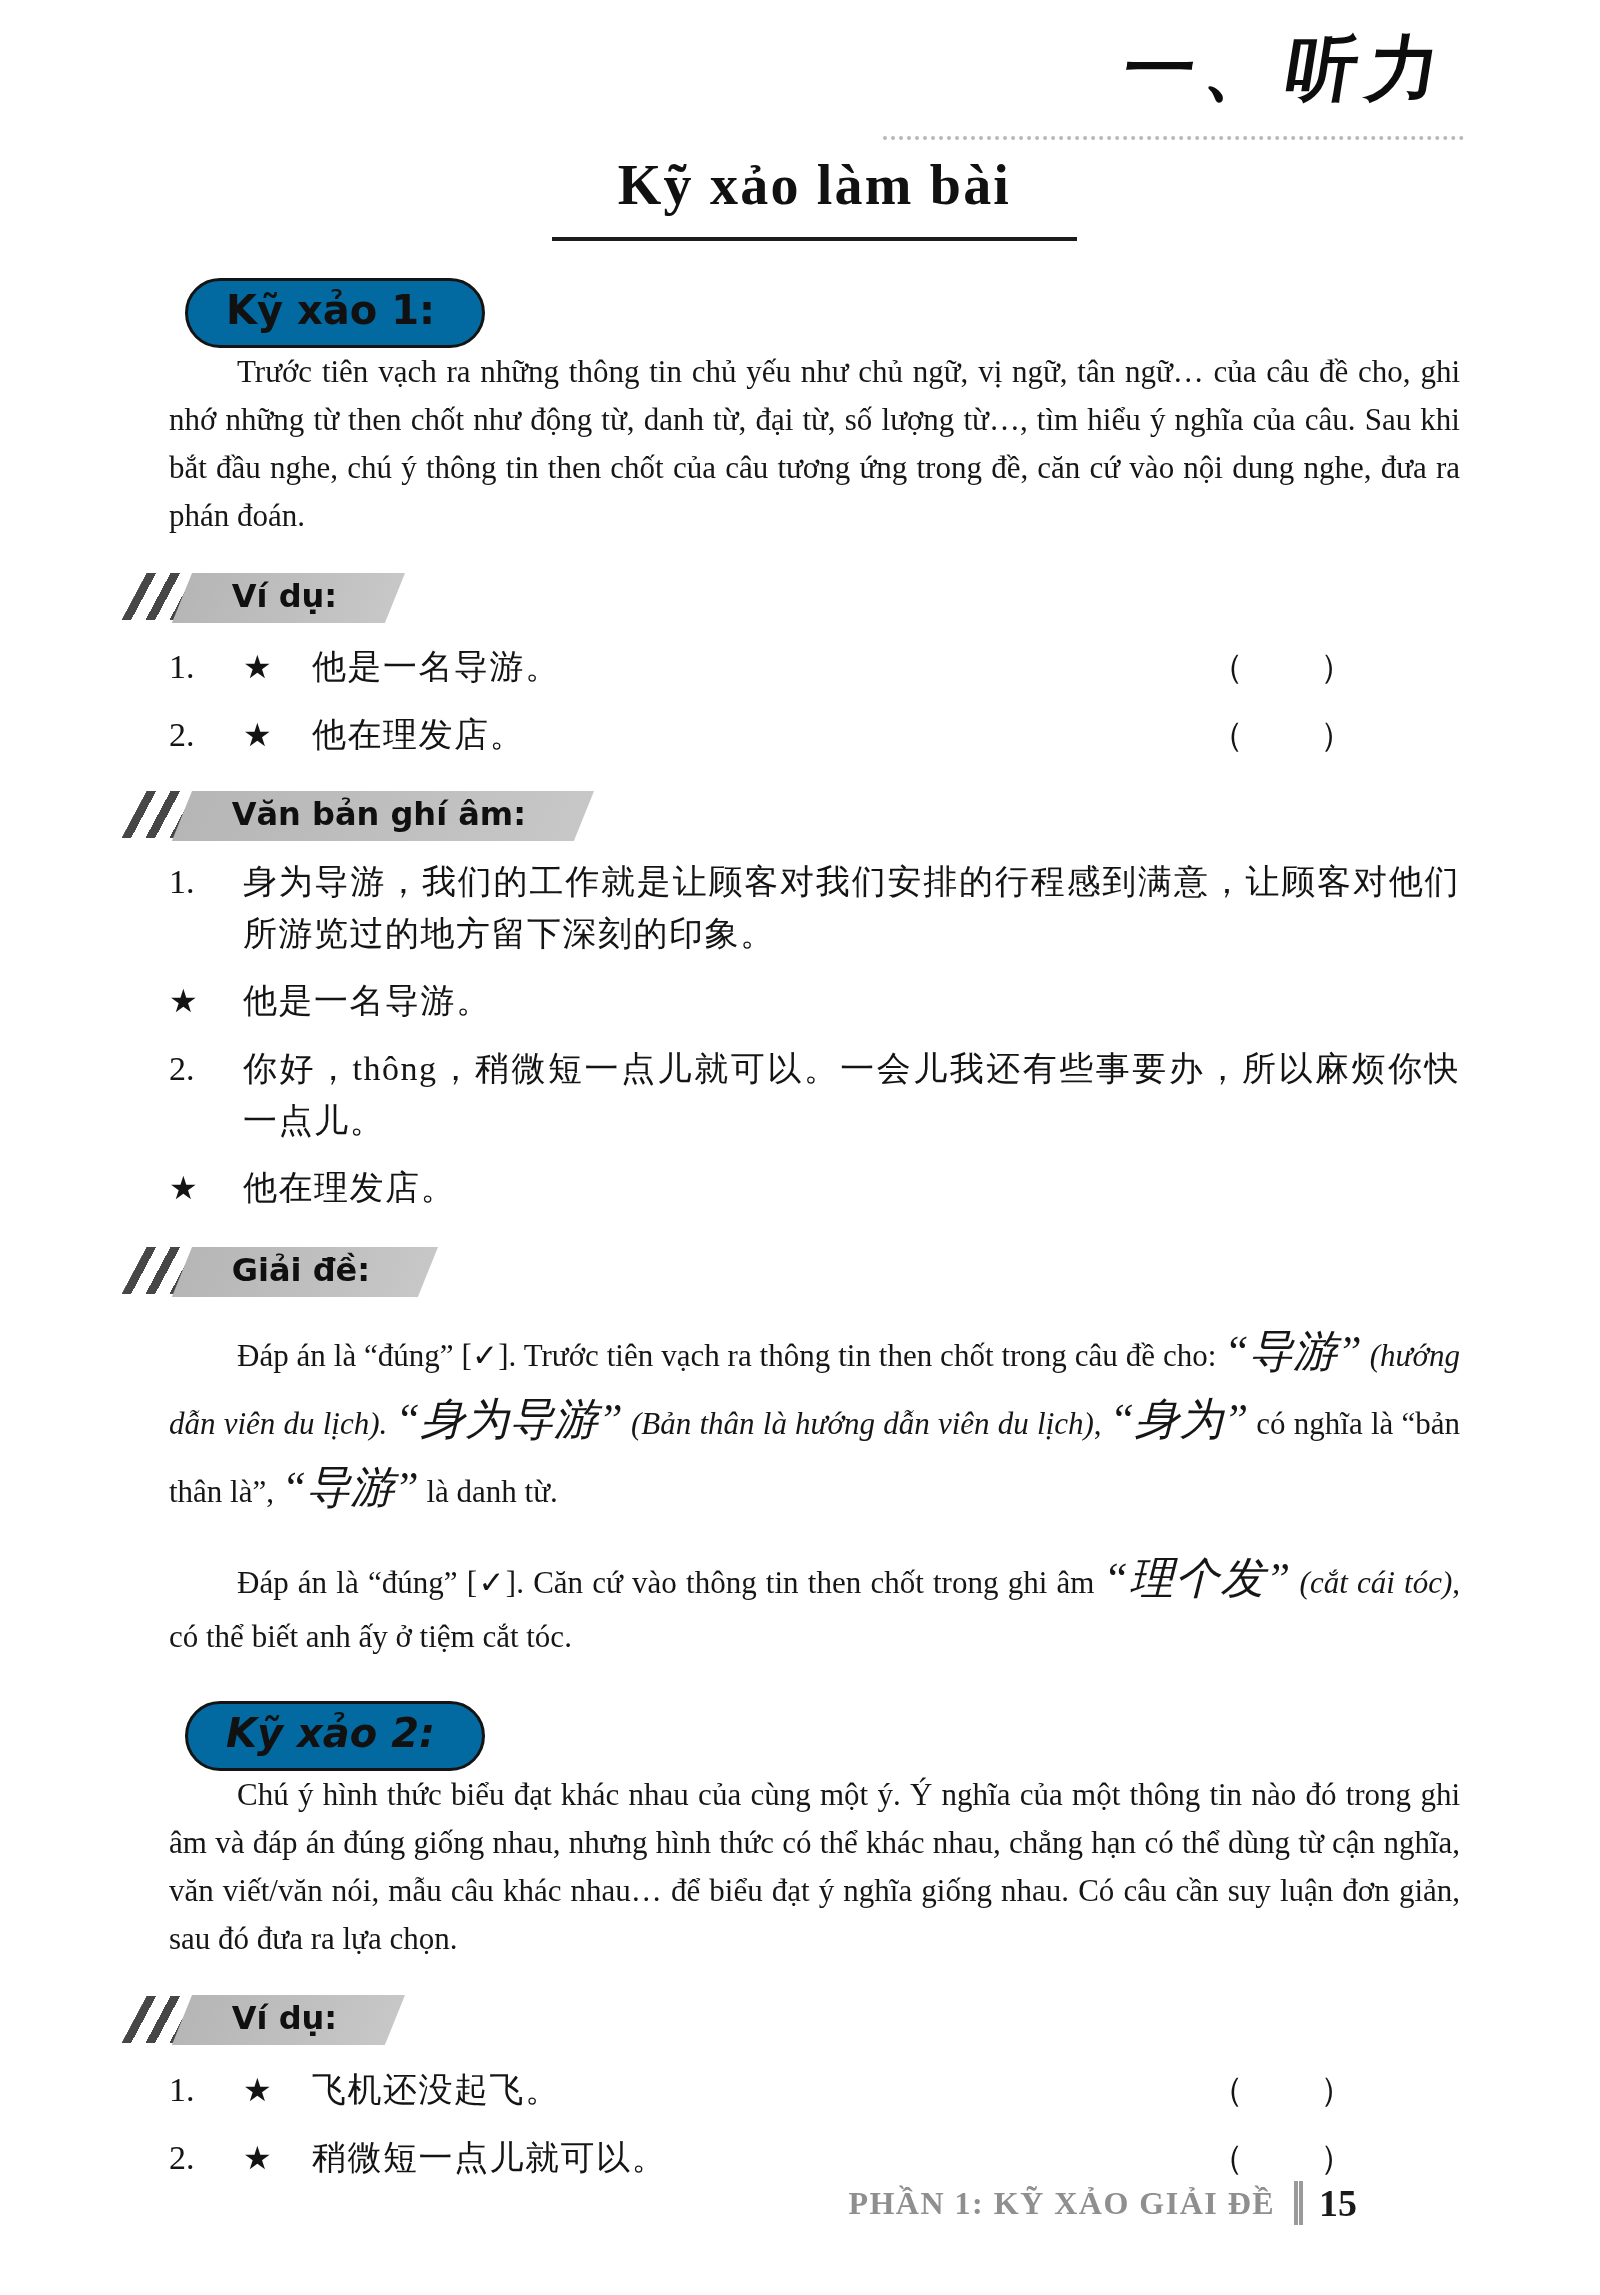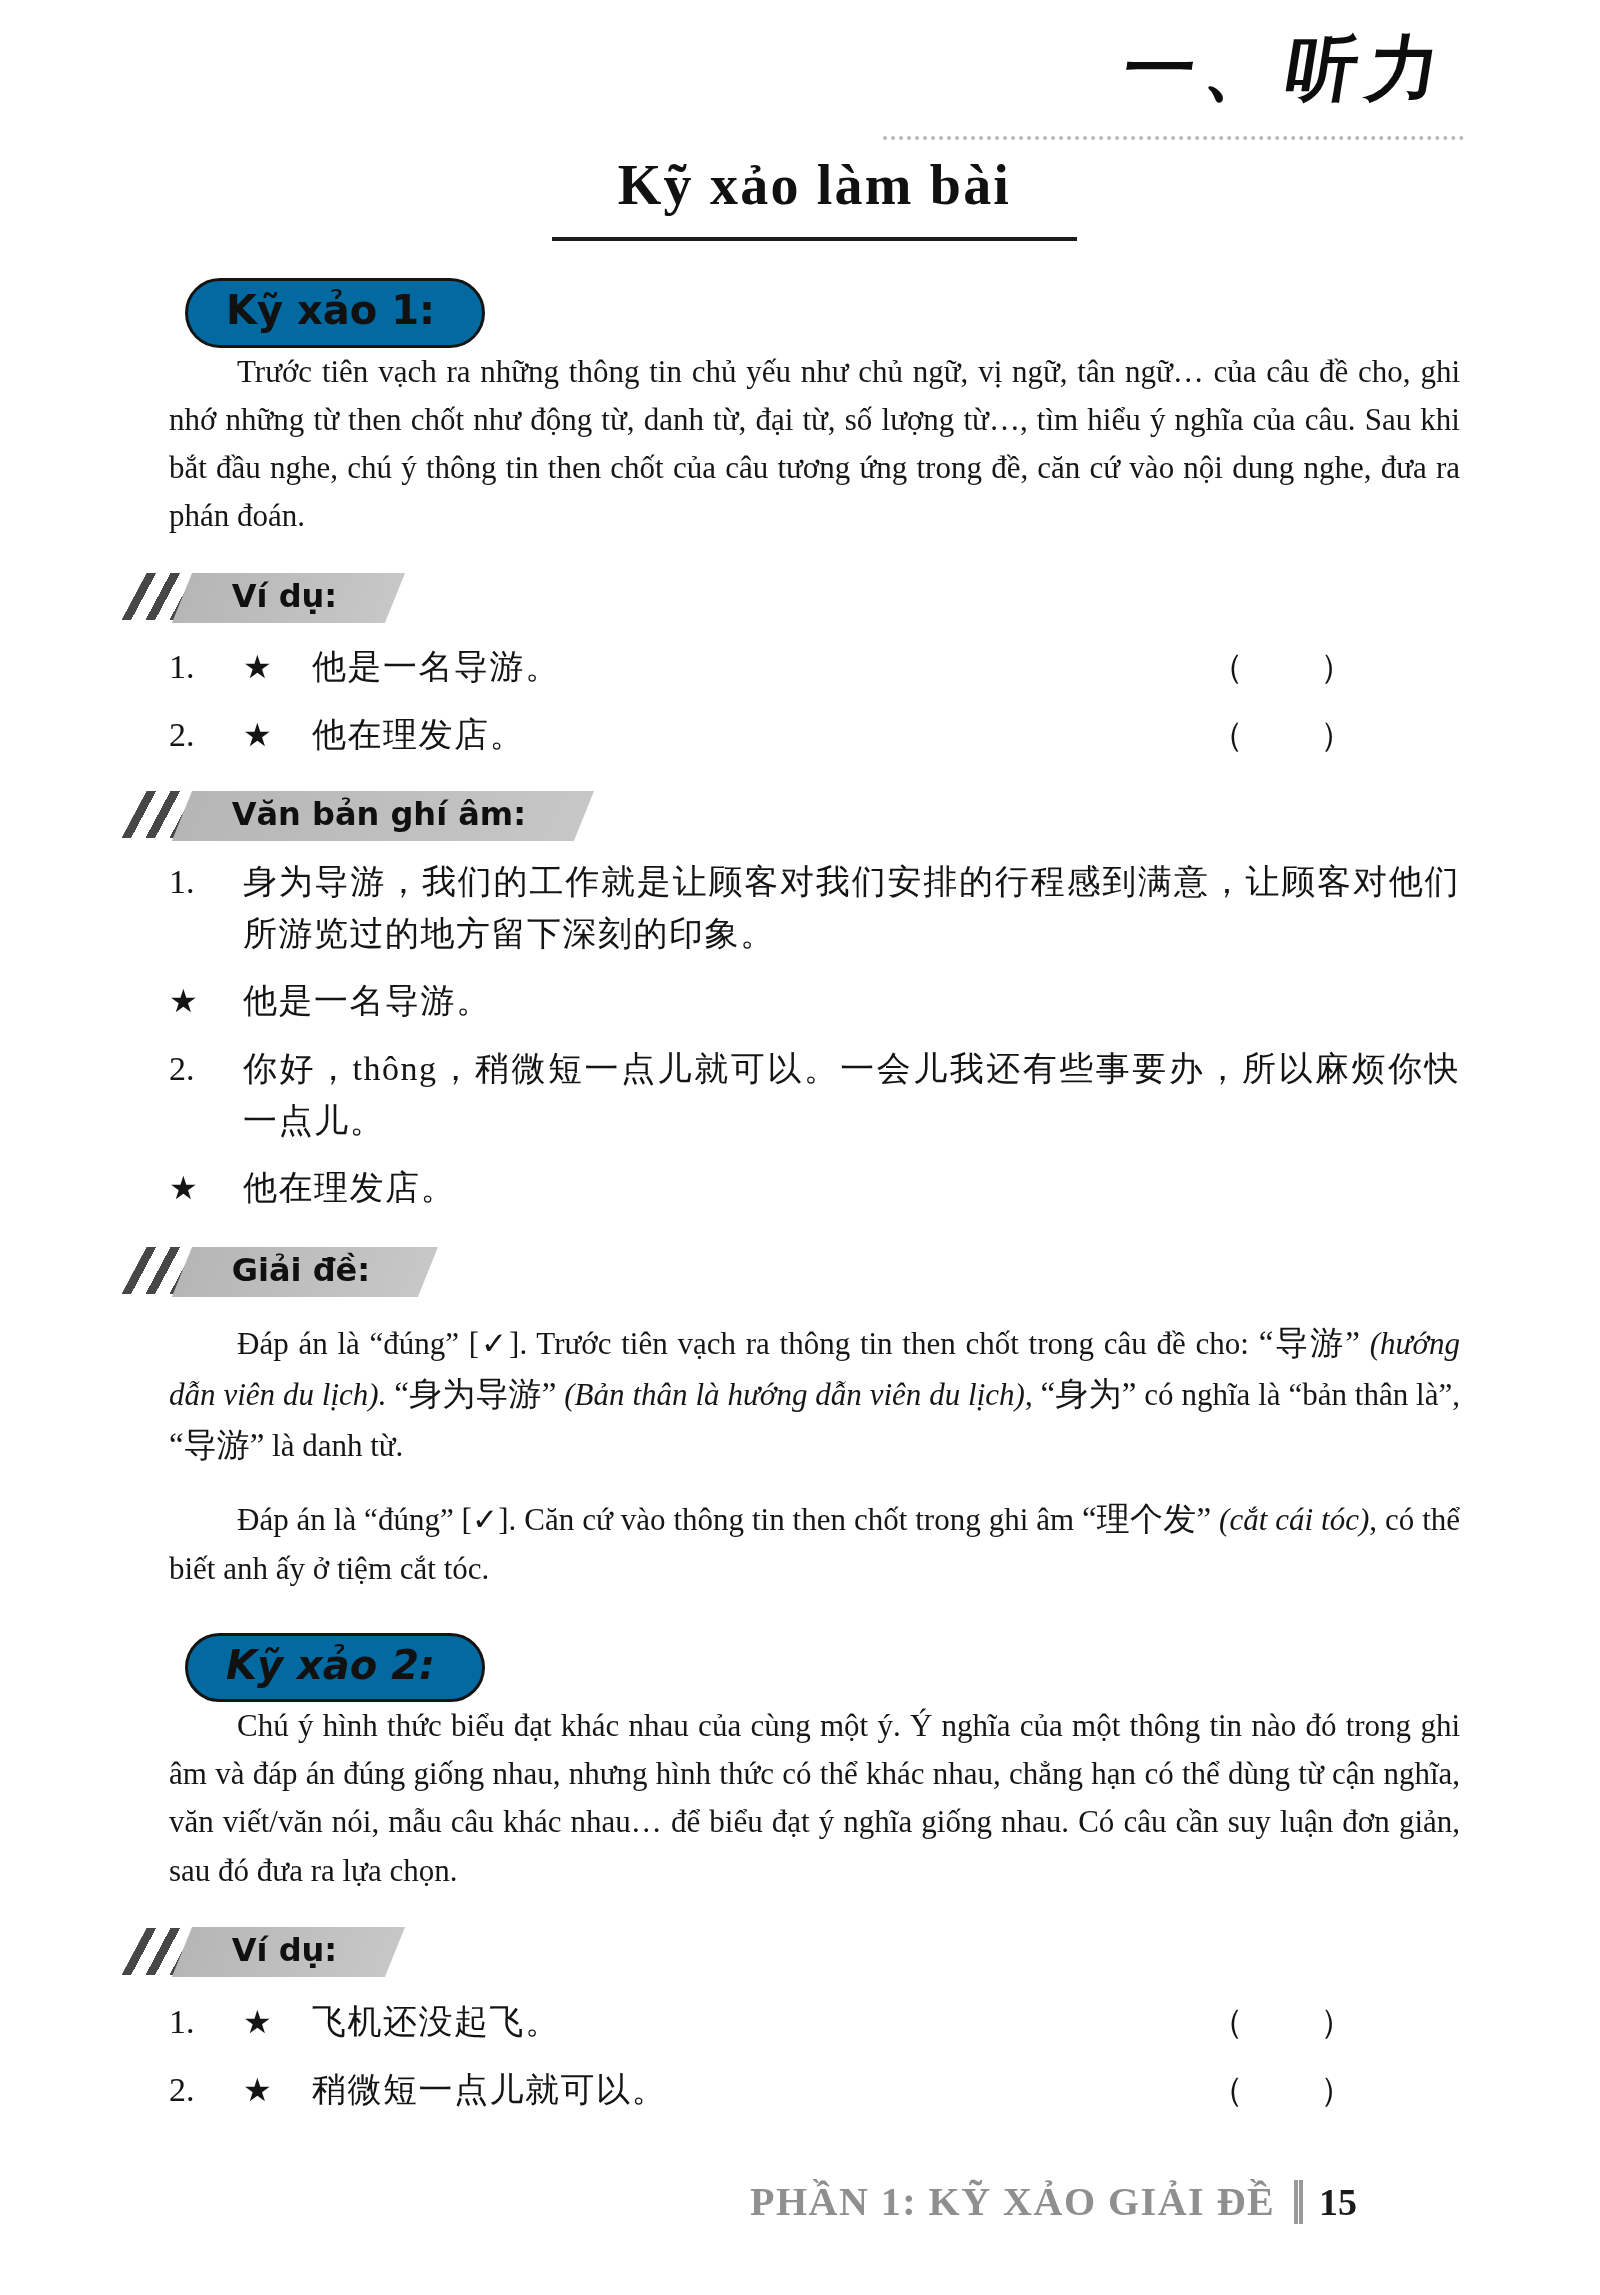--- a/index.html
+++ b/index.html
@@ -67,21 +67,21 @@
 
   
   .body {
     font-size:31px;
     line-height:1.55;
     text-align:justify;
     text-indent:68px;
     color:#161616;
   }
   .sol { margin-top:22px; }
-  .cn-term { font-size:33px; }
+  .cn-term { font-style:italic; font-size:44px; }
   .vn-it { font-style:italic; }
 
   
   .section-header {
     position:relative;
     margin-top:33px;
     height:49px;
     display:flex;
     align-items:center;
   }
@@ -135,21 +135,21 @@
   .footer {
     margin-top:auto;
     margin-bottom:70px;
     display:flex;
     align-items:center;
     justify-content:flex-end;
     margin-right:103px;
   }
   .footer-label {
     font-family:"Liberation Serif", serif;
-    font-size:40px;
+    font-size:32px;
     font-weight:bold;
     color:#8f8f8f;
     letter-spacing:1.5px;
   }
   .footer-divider {
     display:inline-block;
     width:8.8px; height:44px;
     border-left:4.4px solid #9a9a9a;
     border-right:4.4px solid #9a9a9a;
     margin:0 16px 0 19px;

